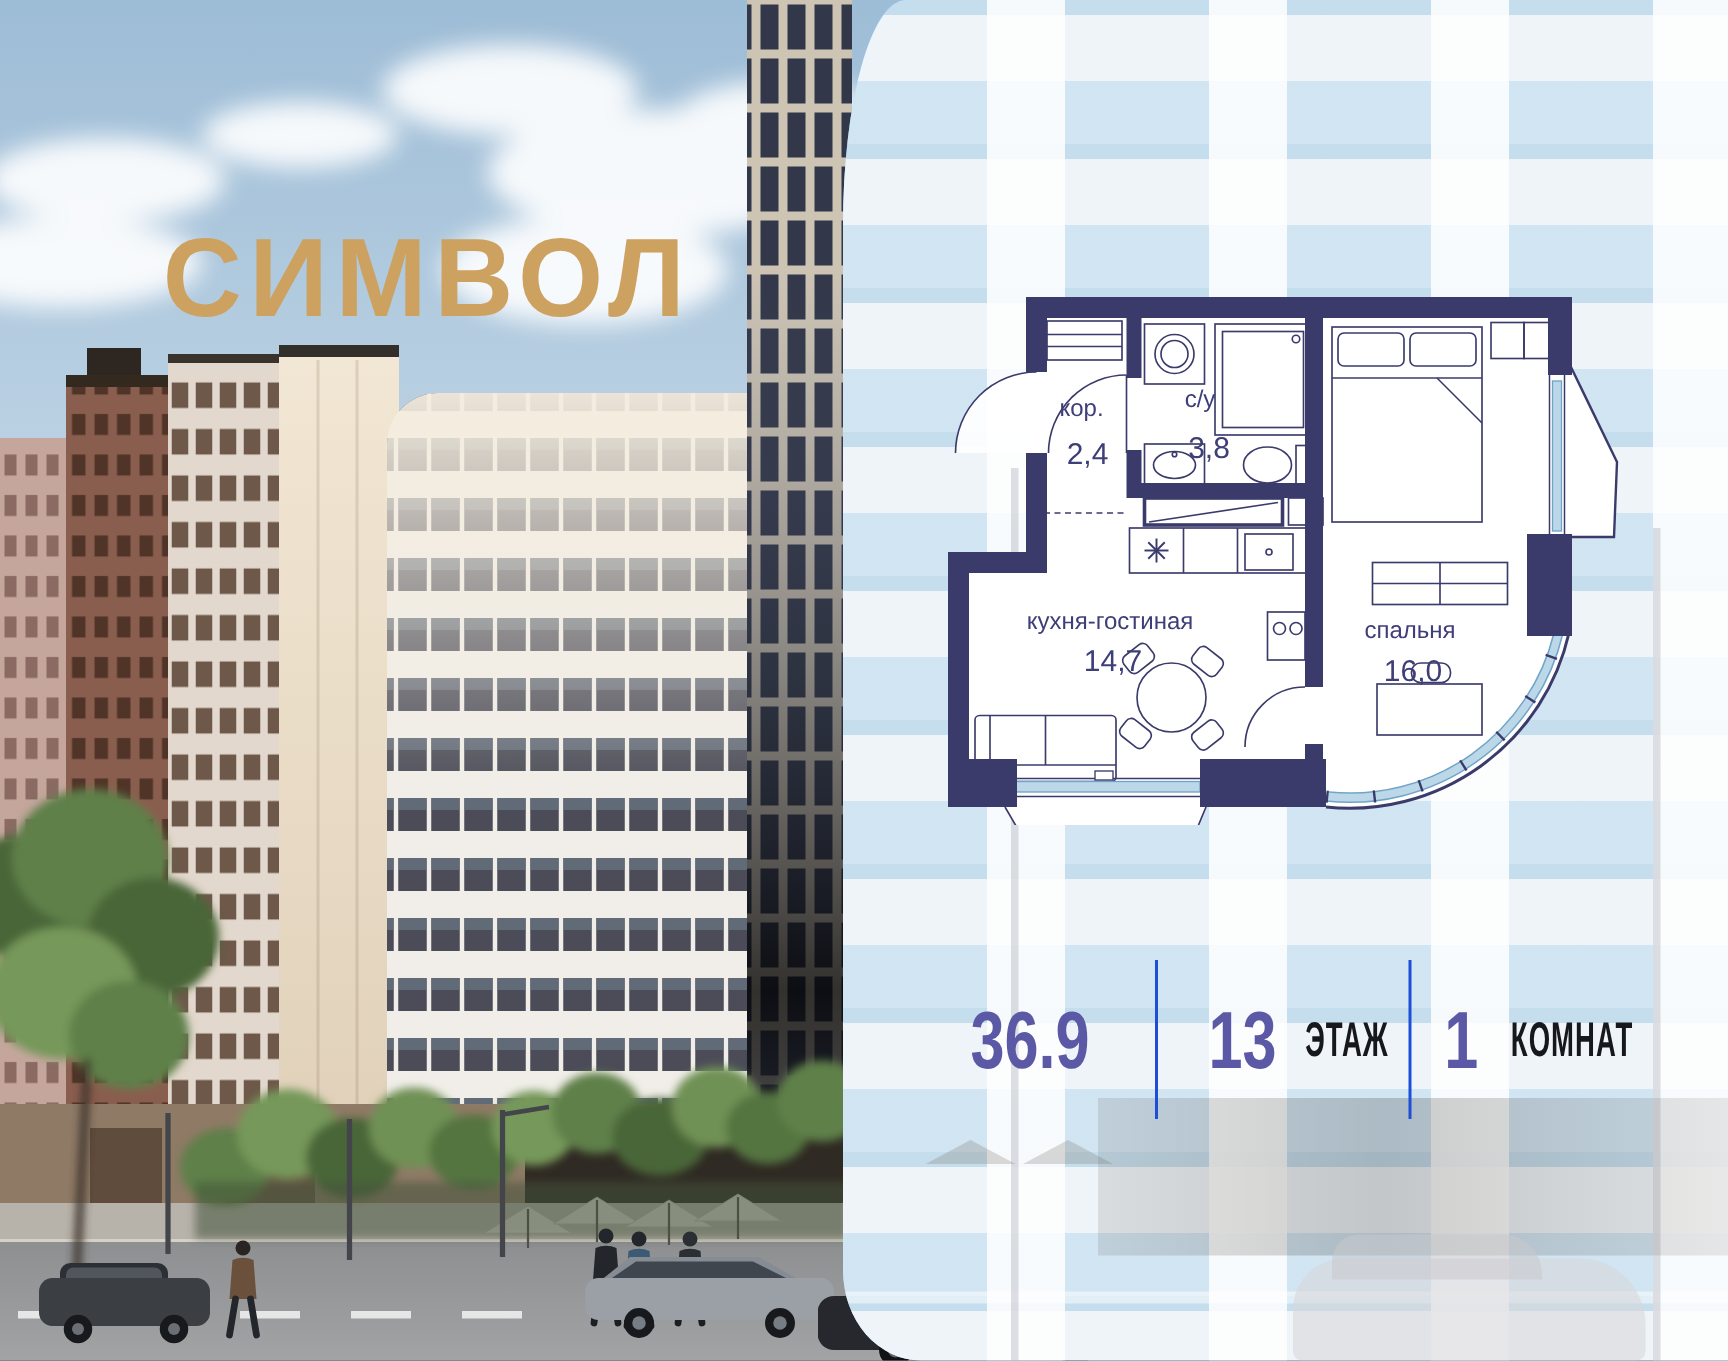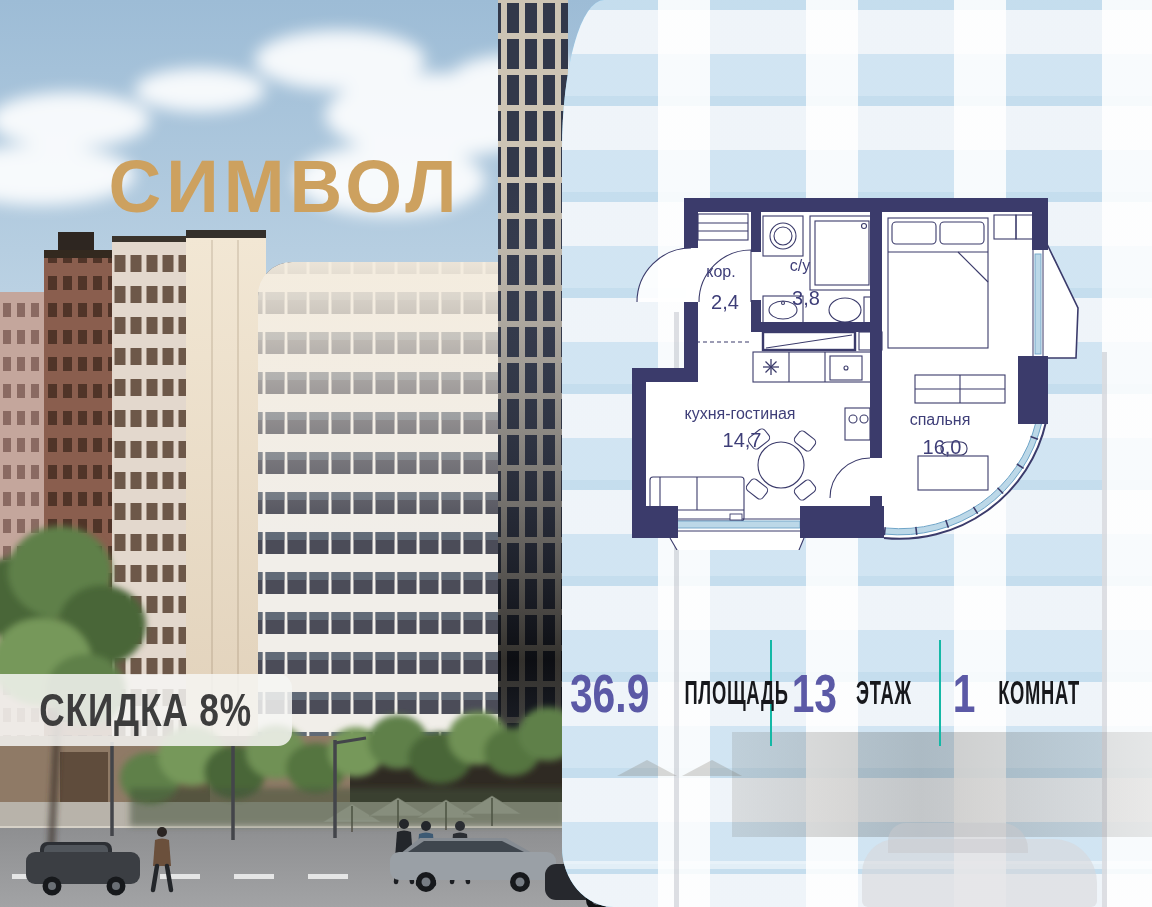--- a/index.html
+++ b/index.html
@@ -36,21 +36,21 @@
   .g-umb1{left:55px}.g-umb2{left:120px}
   .g-pole{position:absolute;width:5px;background:rgba(110,115,130,.22);}
   .g-road{position:absolute;left:0;right:0;bottom:38px;height:8px;background:rgba(255,255,255,.5);}
   
   .plan{position:absolute;left:64px;top:190px;}
   .plan text{font-family:"Liberation Sans",sans-serif;fill:#3e3e78;}
   
   .stats{position:absolute;left:41px;top:640px;display:flex;}
   .stat{width:167px;height:106px;display:flex;flex-direction:row;
         align-items:center;justify-content:center;gap:0;}
-  .stat + .stat{border-left:2px solid #14b8a6;}
+  .stat + .stat{border-left:2px solid #1d4ed8;justify-content:flex-end;}
   .stat-value span{display:inline-block;transform:scale(.8,1.06);
         font-size:51px;font-weight:700;color:#5b59a6;white-space:nowrap;}
   .stat-label span{display:inline-block;transform:scale(.68,1.2);
         font-size:27px;font-weight:700;letter-spacing:1px;color:#17181c;white-space:nowrap;}
 </style>
 </head>
 <body>
 
 <div class="stage">
 
@@ -250,23 +250,20 @@
         <circle cx="52" cy="50" r="11" fill="#101214"></circle>
           <circle cx="172" cy="50" r="11" fill="#101214"></circle>
         <circle cx="52" cy="50" r="5" fill="#5e6368"></circle>
           <circle cx="172" cy="50" r="5" fill="#5e6368"></circle>
       </g>
     </g>
   </svg>
 
   <div class="logo">СИМВОЛ</div>
 
-  <div class="badge">
-    <span>СКИДКА 8%</span>
-  </div>
 
   <div class="panel">
     <div class="facade"></div>
     <div class="ghost">
       <div class="g-store"></div>
       <div class="g-umb1"></div>
       <div class="g-umb2"></div>
       <div class="g-road"></div>
       <div class="g-car"></div>
       <div class="g-pole" style="left:112px;top:-420px;height:595px;"></div>
@@ -406,21 +403,20 @@
         <text x="114" y="229" font-size="16">кухня-гостиная</text>
         <text x="116" y="257" font-size="20">14,7</text>
         <text x="314" y="235" font-size="16">спальня</text>
         <text x="316" y="264" font-size="20">16,0</text>
       </g>
     </svg>
 
     <div class="stats">
       <div class="stat">
         <div class="stat-value"><span>36.9</span></div>
-        <div class="stat-label"><span>ПЛОЩАДЬ</span></div>
       </div>
       <div class="stat">
         <div class="stat-value"><span>13</span></div>
         <div class="stat-label"><span>ЭТАЖ</span></div>
       </div>
       <div class="stat">
         <div class="stat-value"><span>1</span></div>
         <div class="stat-label"><span>КОМНАТ</span></div>
       </div>
     </div>

